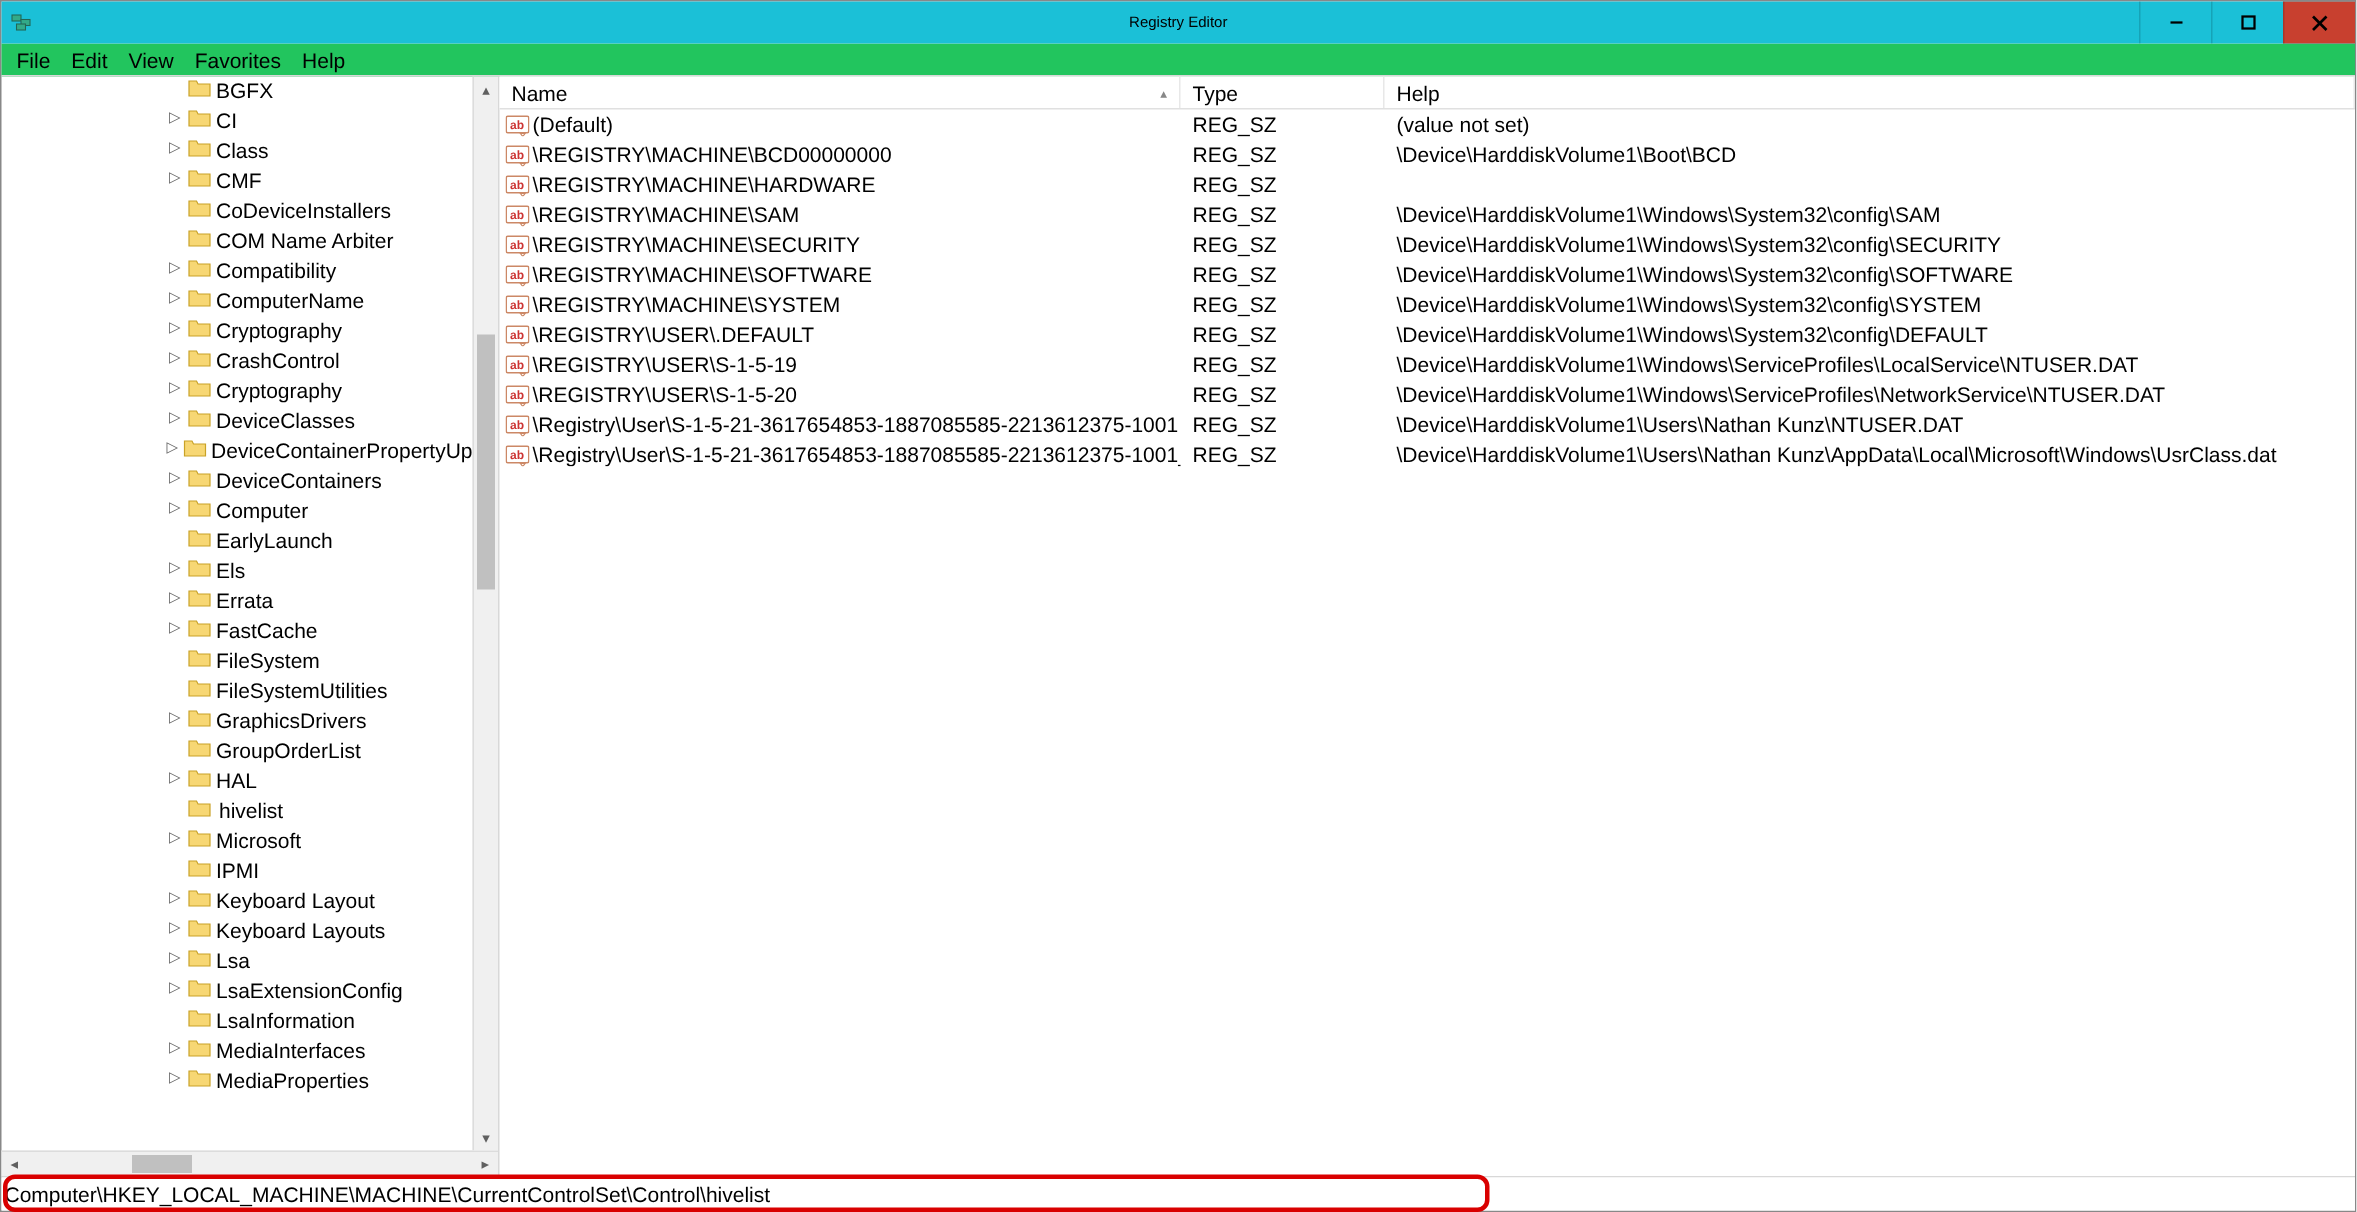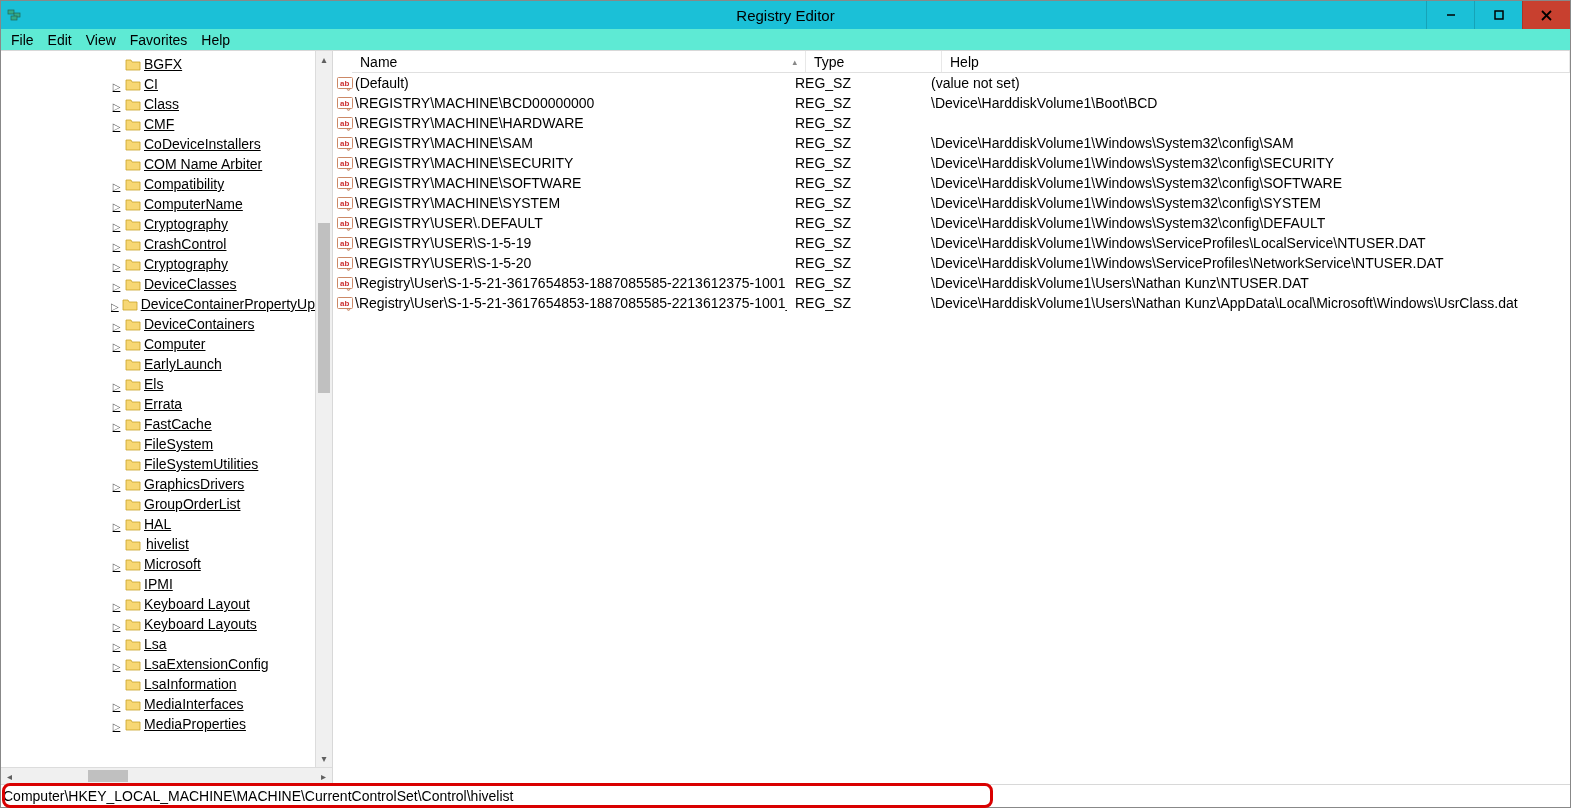--- a/index.html
+++ b/index.html
@@ -30,42 +30,42 @@
   .titlebar .app-icon {
     width: 20px; height:20px;
     margin-left: 4px;
     display:flex;align-items:center;justify-content:center;
     font-size:15px;
   }
   .titlebar .title {
     position:absolute;
     left:0; right:0;
     text-align:center;
-    font-size:15px;
+    font-size:10px;
     color:#000;
     pointer-events:none;
   }
   .titlebar .window-controls {
     margin-left:auto;
     display:flex;
     height:100%;
   }
   .titlebar .winbtn {
     width:48px;
     display:flex;
     align-items:center;
     justify-content:center;
     font-size:14px;
     border-left:1px solid rgba(0,0,0,0.15);
   }
   .titlebar .winbtn.close { background:#c8402f; color:#000; font-weight:bold; }
   
   .menubar {
     height: 22px;
-    background: #5eead4;
+    background: #22c55e;
     border-bottom:1px solid #d8d8d8;
     display:flex;
     align-items:center;
     padding: 0 4px;
     gap: 2px;
     font-size:14px;
   }
   .menubar .menuitem { padding: 1px 6px; }
   
   .main {
@@ -86,26 +86,25 @@
     flex:1;
     overflow:hidden;
     position:relative;
   }
   .tree-content {
     padding-left: 110px;
     padding-top:1px;
   }
   .tree-item {
     display:flex;
-    align-items:flex-end;
+    align-items:flex-start;
     height:20px;
     white-space:nowrap;
     gap:3px;
     font-size:14px;
-    text-decoration:underline;
   }
   .tree-item .exp {
     width:11px;
     color:#666;
     font-size:10px;
     text-align:center;
   }
   .tree-item .folder-icon {
     width:16px;height:14px;
     display:inline-block;
@@ -143,21 +142,20 @@
     display:flex;
     flex-direction:column;
     min-height:0;
   }
   .list-header {
     height:22px;
     display:flex;
     border-bottom:1px solid #e0e0e0;
     background:#fff;
     font-size:14px;
-    margin-left:19px;
   }
   .list-header .col {
     display:flex;align-items:center;
     padding: 0 8px;
     border-right:1px solid #e8e8e8;
   }
   .list-header .col.name span.sort { margin-left:auto; color:#888; font-size:9px;}
   .col.name{width:454px;}
   .col.type{width:136px;}
   .col.data{flex:1;}

